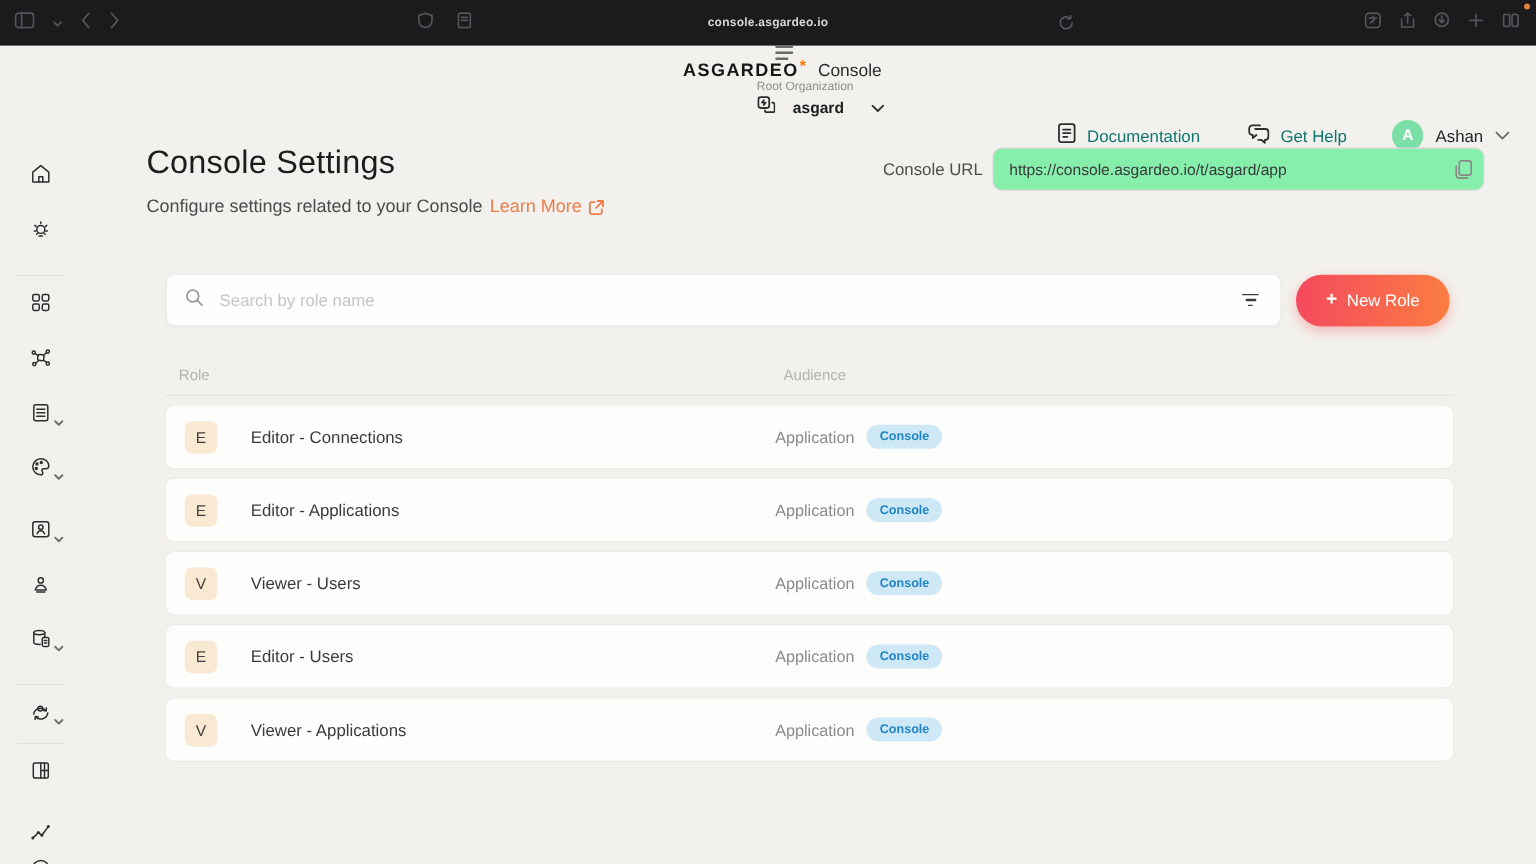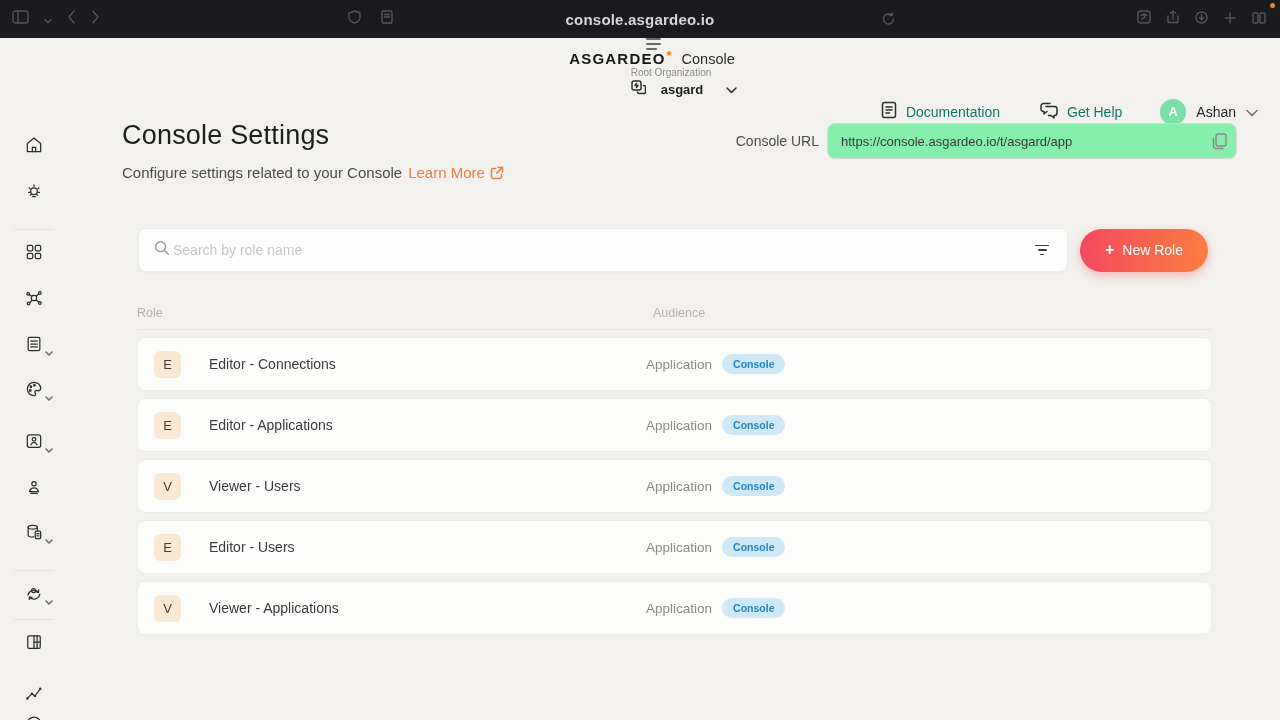--- a/index.html
+++ b/index.html
@@ -3,21 +3,21 @@
 <meta charset="utf-8">
 <style>
   html,body{margin:0;padding:0;}
   body{font-family:"Liberation Sans","DejaVu Sans",sans-serif; background:#888;}
   .screen{position:relative;width:1280px;height:720px;overflow:hidden;background:var(--page-bg,#f3f1ed);}
 
   
   .browser-bar{position:absolute;top:0;left:0;width:1280px;height:38px;background:var(--browser-bar-bg,#1b1a1d);color:#5c5c62;}
   .bb-left{position:absolute;left:12px;top:0;height:38px;display:flex;align-items:center;gap:15px;}
   .bb-mid-icons{position:absolute;left:348px;top:0;height:38px;display:flex;align-items:center;gap:20px;}
-  .bb-url{position:absolute;left:0;top:0;width:1280px;height:38px;display:flex;align-items:center;justify-content:center;font-size:15px;font-weight:700;color:#d6d6d9;letter-spacing:.2px;pointer-events:none;}
+  .bb-url{position:absolute;left:0;top:0;width:1280px;height:38px;display:flex;align-items:center;justify-content:center;font-size:10px;font-weight:700;color:#d6d6d9;letter-spacing:.2px;pointer-events:none;}
   .bb-reload{position:absolute;left:882px;top:0;height:38px;display:flex;align-items:center;}
   .bb-right{position:absolute;right:14px;top:0;height:38px;display:flex;align-items:center;gap:16px;}
   .bb-dot{position:absolute;right:5px;top:3px;width:5px;height:5px;border-radius:50%;background:#e8833a;}
   .bicn{stroke:#55555a;fill:none;stroke-width:1.4;stroke-linecap:round;stroke-linejoin:round;}
 
   
   .app-header{position:absolute;top:38px;left:0;width:1280px;height:52px;display:flex;align-items:center;flex-direction:column;}
   .hamburger{margin-left:27px;width:15px;display:flex;flex-direction:column;gap:3.5px;cursor:pointer;}
   .hamburger span{height:1.6px;background:#6b6b68;border-radius:1px;}
   .hamburger span:nth-child(3){width:70%;}
@@ -61,32 +61,32 @@
 
   
   .tabs{margin-top:50px;display:flex;border-bottom:1px solid #e4e2de;}
   .tab{padding:10px 16px 14px;font-size:14px;color:#3d3d3b;cursor:pointer;position:relative;min-width:60px;text-align:center;box-sizing:border-box;}
   .tab.active{color:var(--tab-active,#ef7d3c);}
   .tab.active::after{content:"";position:absolute;left:0;right:0;bottom:-1px;height:2.5px;background:var(--accent-orange,#f4561d);}
 
   
   .toolbar{margin:47px 0 0 16px;width:1070px;display:flex;align-items:center;gap:12px;}
   .search-bar{flex:1;height:44px;background:#fefefe;border:1px solid #eceae6;border-radius:8px;display:flex;align-items:center;box-sizing:border-box;padding:0 14px;box-shadow:0 1px 2px rgba(0,0,0,.03);}
-  .search-bar input{flex:1;border:none;outline:none;background:transparent;font-family:inherit;font-size:14px;color:#3a3a3a;}
+  .search-bar input{flex:1;border:none;outline:none;background:transparent;font-family:inherit;font-size:14px;color:#3a3a3a;margin-left:10px;}
   .search-bar input::placeholder{color:#c7c5c2;}
   .filter-btn{display:flex;flex-direction:column;gap:3px;align-items:center;cursor:pointer;padding:4px;}
   .filter-btn span{height:1.6px;background:#3c3c3a;border-radius:1px;display:block;}
   .filter-btn span:nth-child(1){width:14px}.filter-btn span:nth-child(2){width:9px}.filter-btn span:nth-child(3){width:4px}
   .new-role-btn{width:128px;height:43px;border:none;border-radius:22px;background:linear-gradient(90deg,var(--button-gradient-start,#f4495e),var(--button-gradient-end,#fb7d42));color:#fff;font-family:inherit;font-size:14px;display:flex;align-items:center;justify-content:center;gap:8px;cursor:pointer;box-shadow:0 4px 10px rgba(244,80,80,.35);}
   .plus-glyph{font-size:16px;font-weight:700;line-height:1;}
 
   
   .role-table{margin:34px 0 0 15px;width:1075px;}
   .thead{position:relative;height:14px;padding-bottom:9px;border-bottom:1px solid #e7e5e1;font-size:12.5px;color:#b5b3b0;}
-  .th-role{position:absolute;left:0;top:0;}
+  .th-role{position:absolute;left:12px;top:0;}
   .th-audience{position:absolute;left:516px;top:0;}
   .row-card{position:relative;height:54px;margin-top:7px;background:#fdfdfc;border:1px solid #edebe7;border-radius:8px;box-sizing:border-box;display:flex;align-items:center;cursor:pointer;}
   .row-card:first-of-type{margin-top:2px;}
   .role-avatar{width:27px;height:27px;margin-left:16px;border-radius:6px;background:var(--role-avatar-bg,#f9e8d2);color:#42403e;font-size:13px;display:flex;align-items:center;justify-content:center;}
   .role-name{margin-left:28px;font-size:14px;color:#3b3b3b;}
   .audience-cell{position:absolute;left:508px;top:0;height:100%;display:flex;align-items:center;gap:10px;}
   .audience-type{font-size:13.5px;color:#8b8b89;}
   .audience-chip{background:var(--chip-bg,#cfe8f6);color:var(--chip-text,#2187c4);font-size:10.5px;font-weight:600;padding:4px 11px;border-radius:11px;}
 </style>
 </head>

